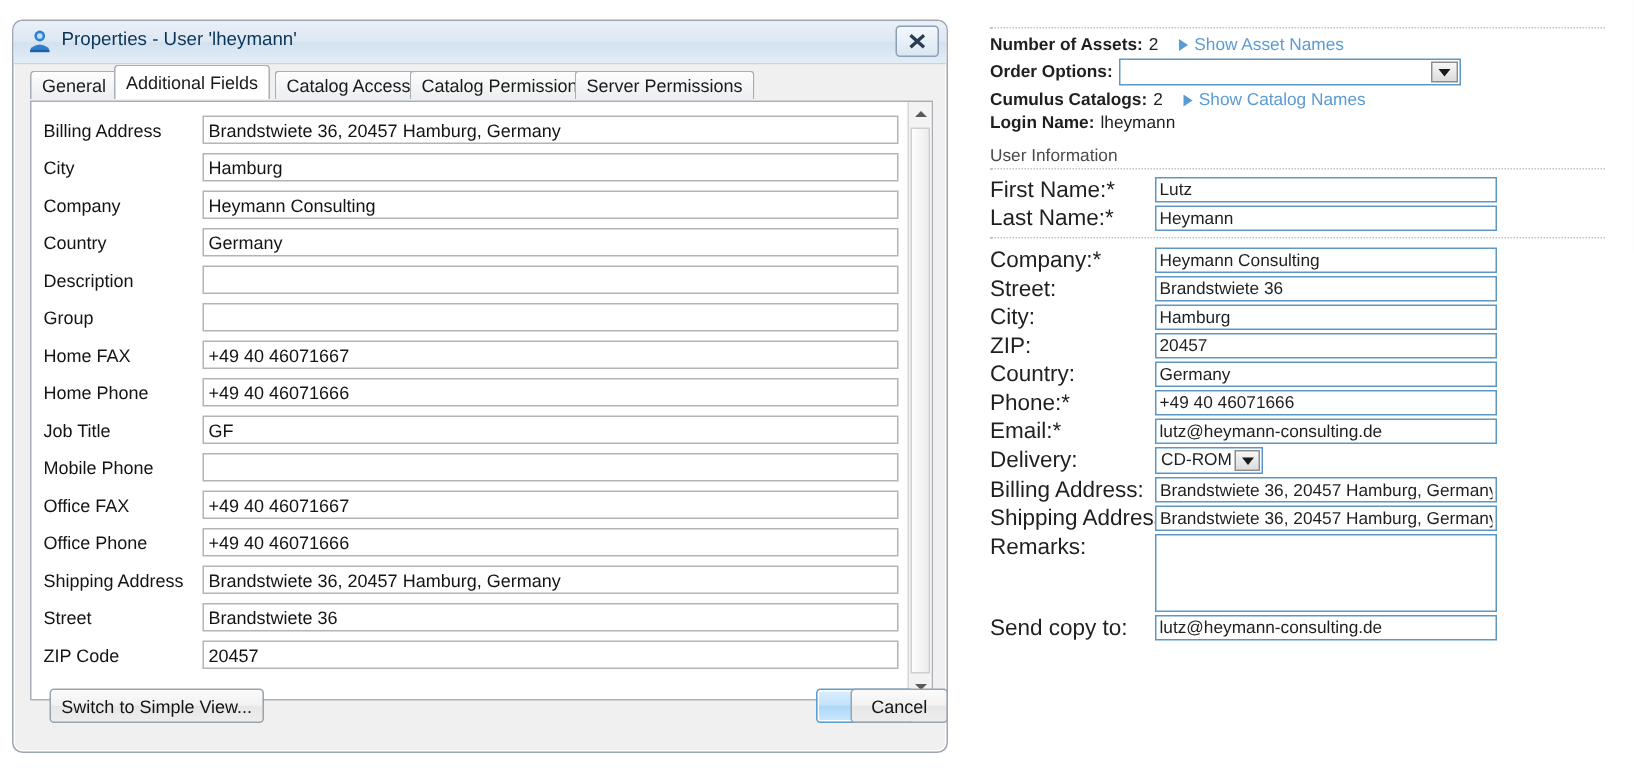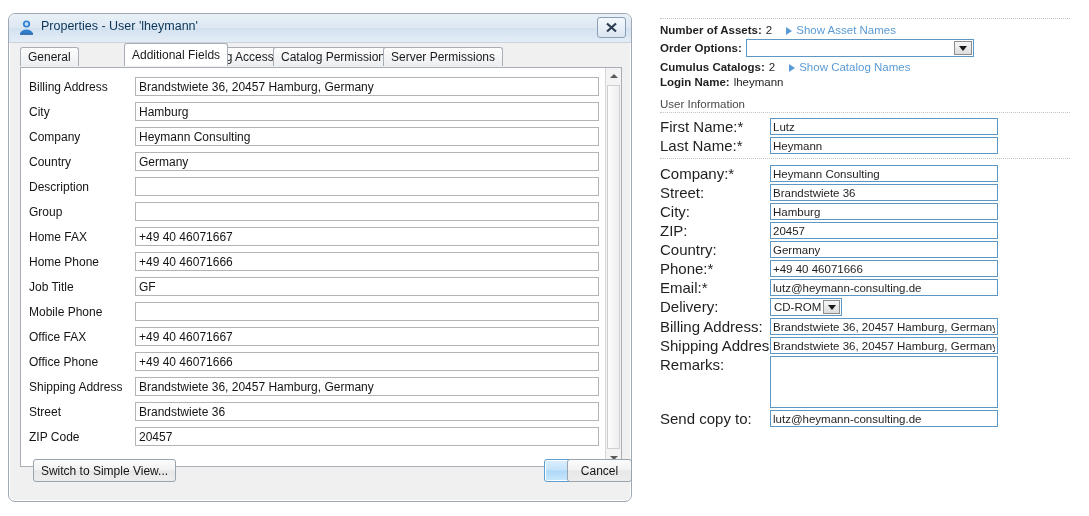--- a/index.html
+++ b/index.html
@@ -274,21 +274,21 @@
       <span class="title-text">Properties - User 'lheymann'</span>
       <div class="close-btn">
         <svg width="13" height="11" viewBox="0 0 13 11">
           <path d="M2 1.5 L11 9.5 M11 1.5 L2 9.5" stroke="#2b3c52" stroke-width="2.2" fill="none"></path>
         </svg>
       </div>
     </div>
 
     <div class="tabstrip">
       <div class="tab" style="left:0px;">General</div>
-      <div class="tab active" style="left:56px;margin-left:48px;">Additional Fields</div>
+      <div class="tab active" style="left:56px;">Additional Fields</div>
       <div class="tab" style="left:163px;">Catalog Access</div>
       <div class="tab" style="left:253px;">Catalog Permissions</div>
       <div class="tab" style="left:363px;">Server Permissions</div>
     </div>
 
     <div class="tabpanel">
       <div class="fieldlist">
 
         <div class="frow">
           <span class="flabel">Billing Address</span>

